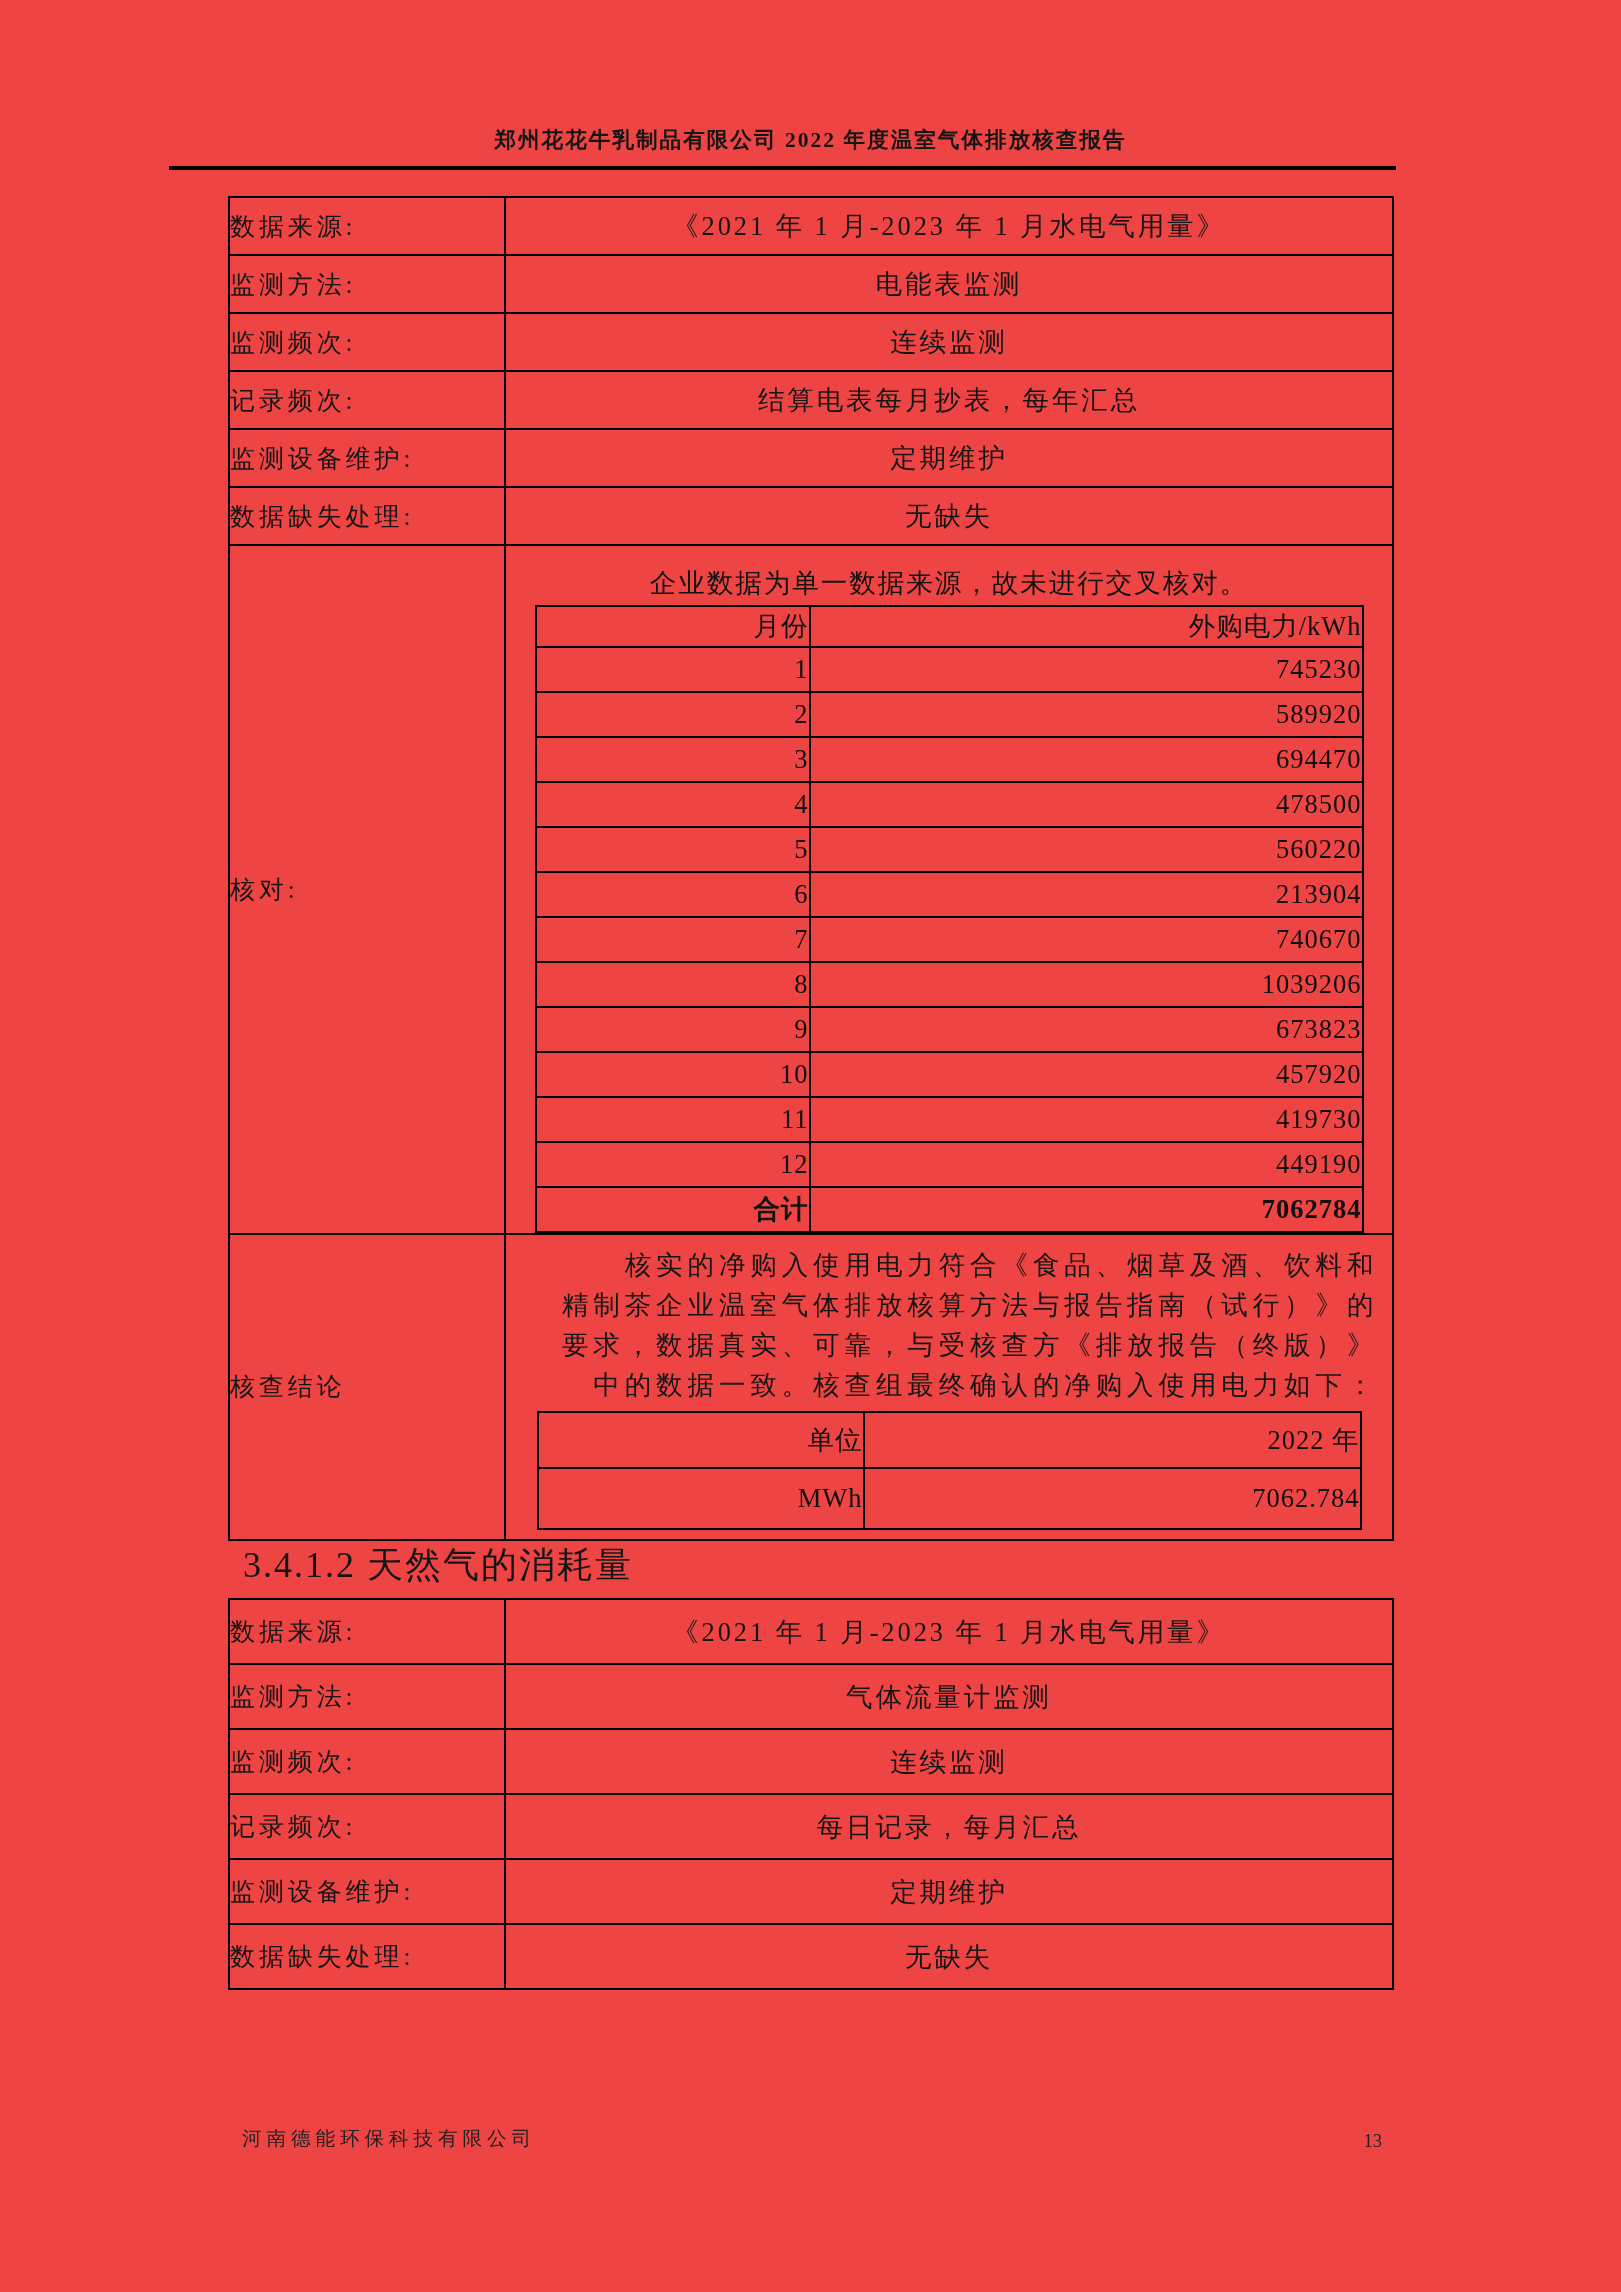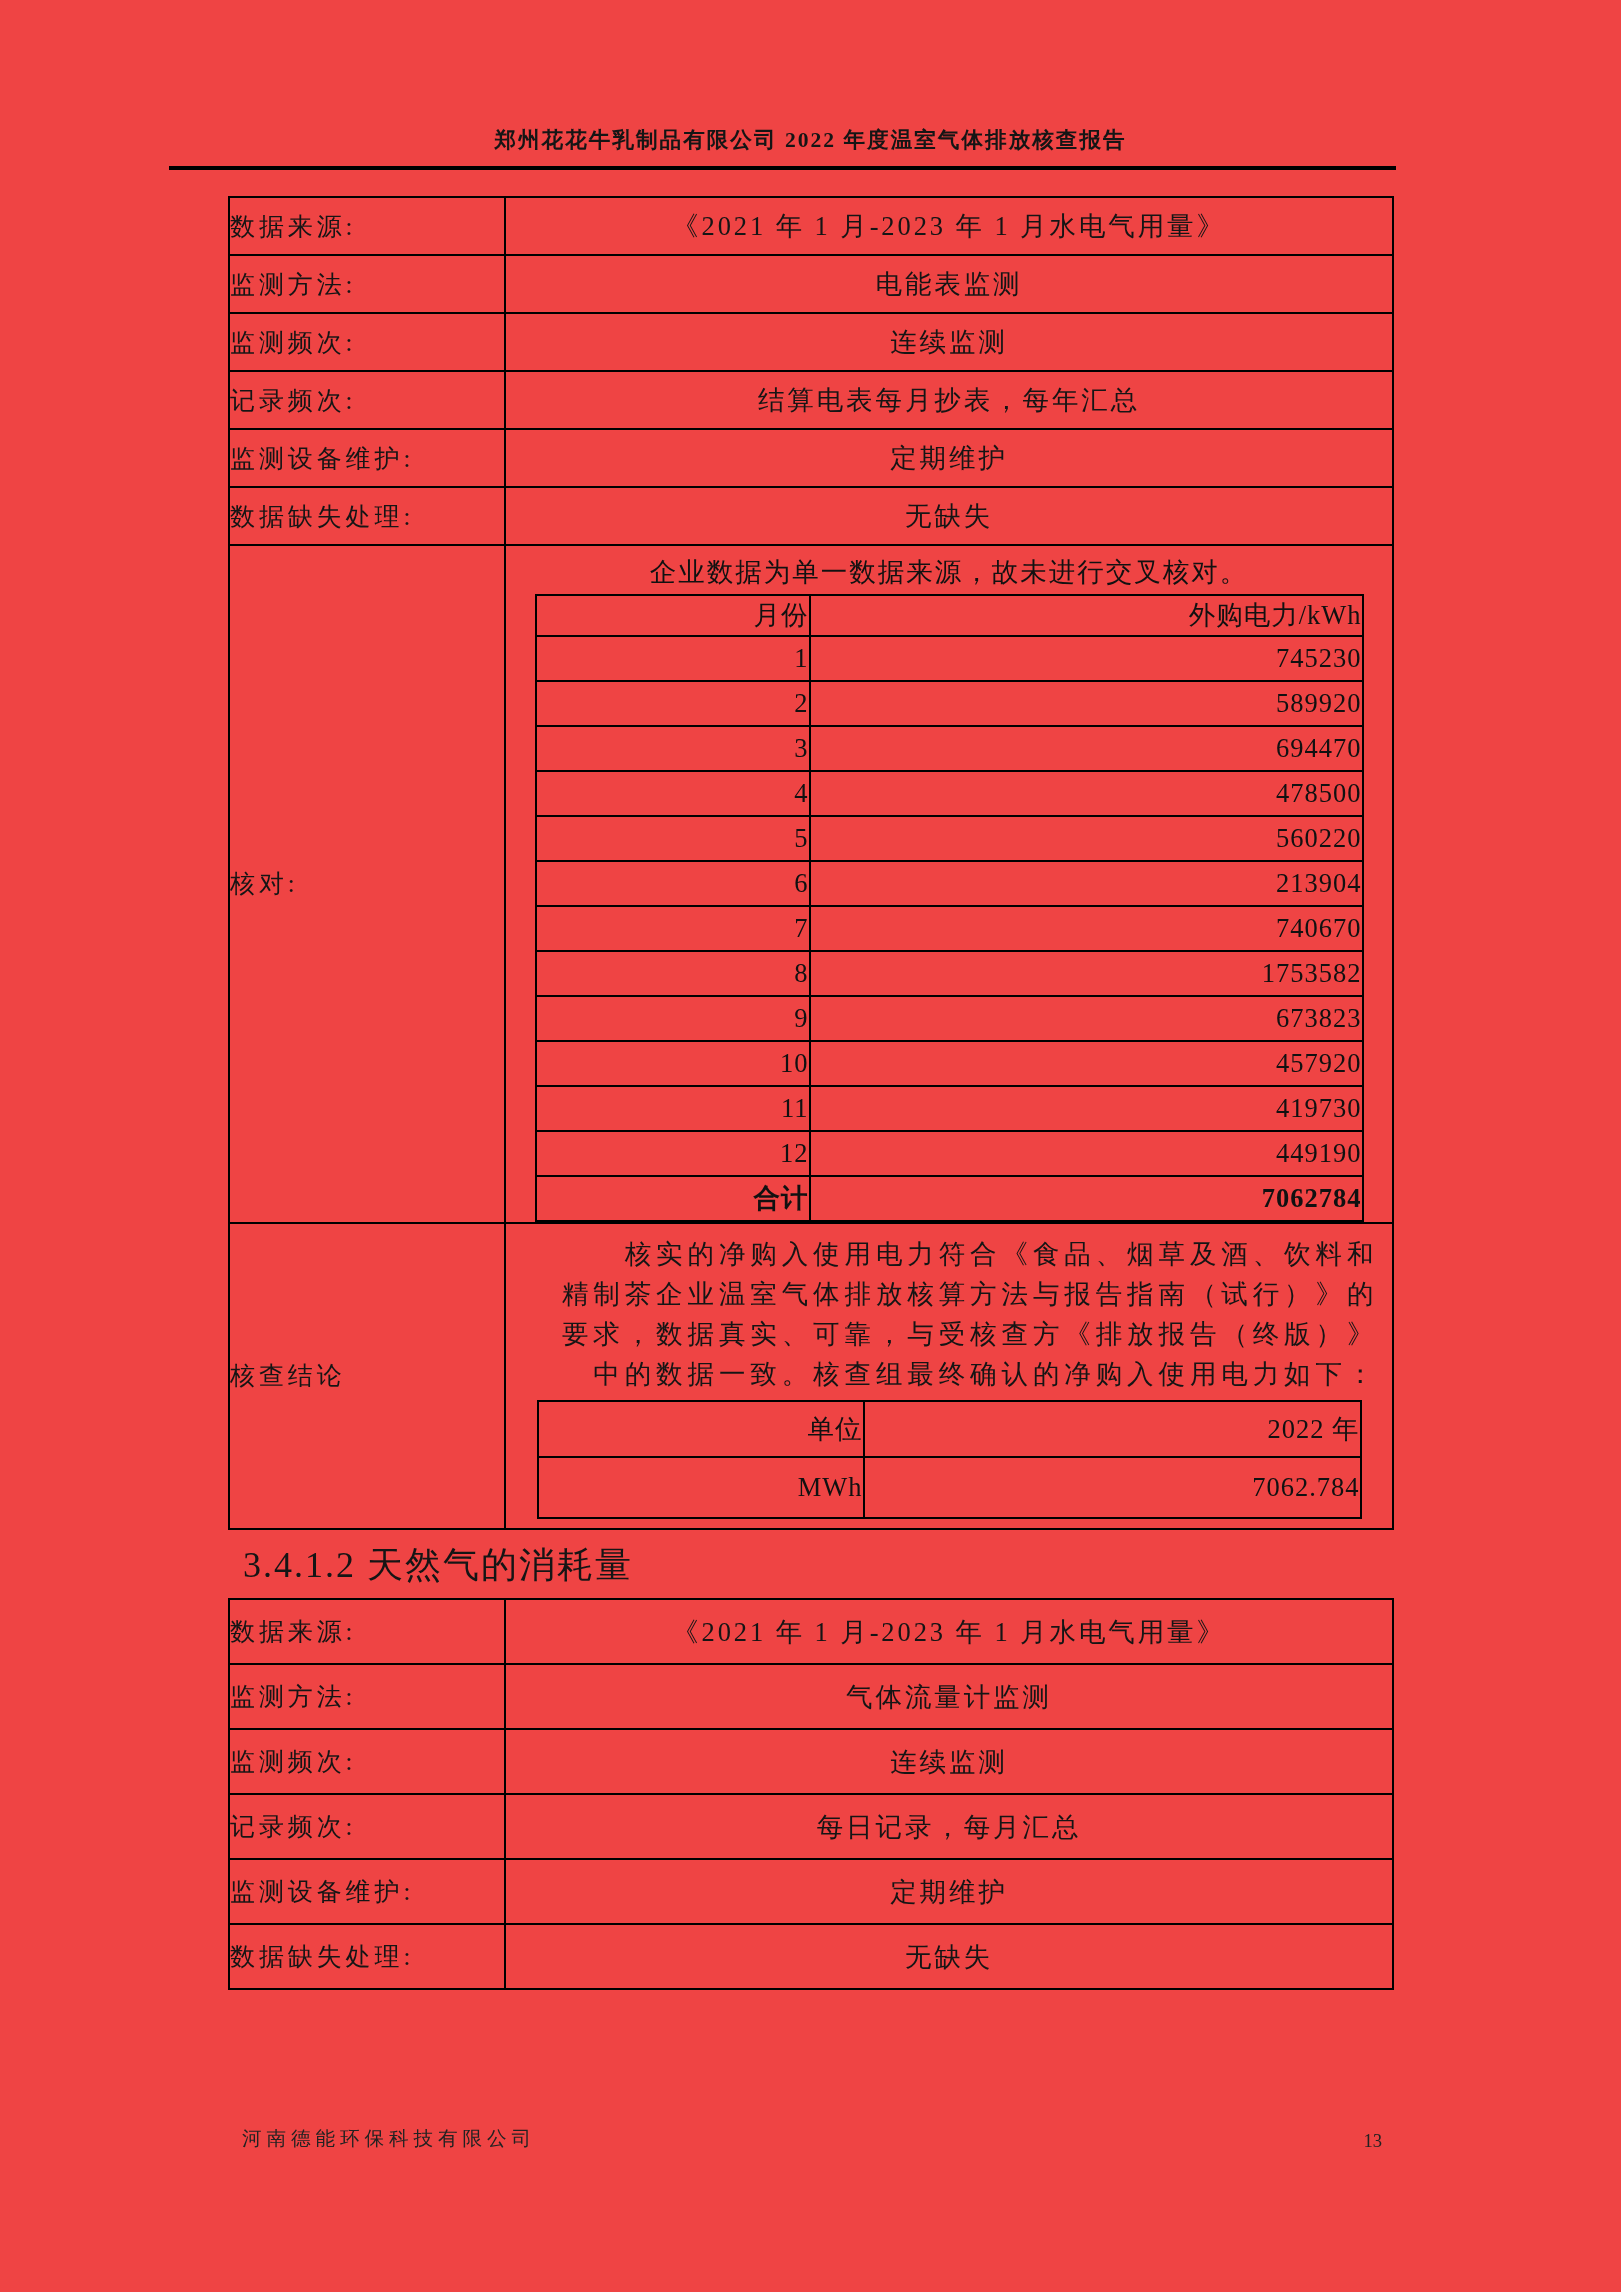--- a/index.html
+++ b/index.html
@@ -35,21 +35,21 @@
   }
   .val-cell {
     text-align:center; vertical-align:middle;
     font-size:26.5px; letter-spacing:2.9px; color:#151515;
   }
   .t1 tr.info-row { height:58px; }
   .t2 tr.info-row { height:65px; }
   tr.check-row { height:672px; }
   tr.check-row td.check-content { vertical-align:top; }
   .check-note {
-    margin-top:8px; text-align:center;
+    margin-top:19px; text-align:center;
     font-size:26.5px; letter-spacing:2px;
   }
   table.inner-table {
     border-collapse:collapse; table-layout:fixed;
     margin:3.9px auto 0 auto;
   }
   table.inner-table td {
     border:2px solid #000; text-align:right; vertical-align:middle;
     font-size:26.5px; letter-spacing:1px; color:#111;
   }
@@ -157,21 +157,21 @@
                 <tr class="m-row">
                   <td>6</td>
                   <td>213904</td>
                 </tr>
                 <tr class="m-row">
                   <td>7</td>
                   <td>740670</td>
                 </tr>
                 <tr class="m-row">
                   <td>8</td>
-                  <td>1753582</td>
+                  <td>1039206</td>
                 </tr>
                 <tr class="m-row">
                   <td>9</td>
                   <td>673823</td>
                 </tr>
                 <tr class="m-row">
                   <td>10</td>
                   <td>457920</td>
                 </tr>
                 <tr class="m-row">

